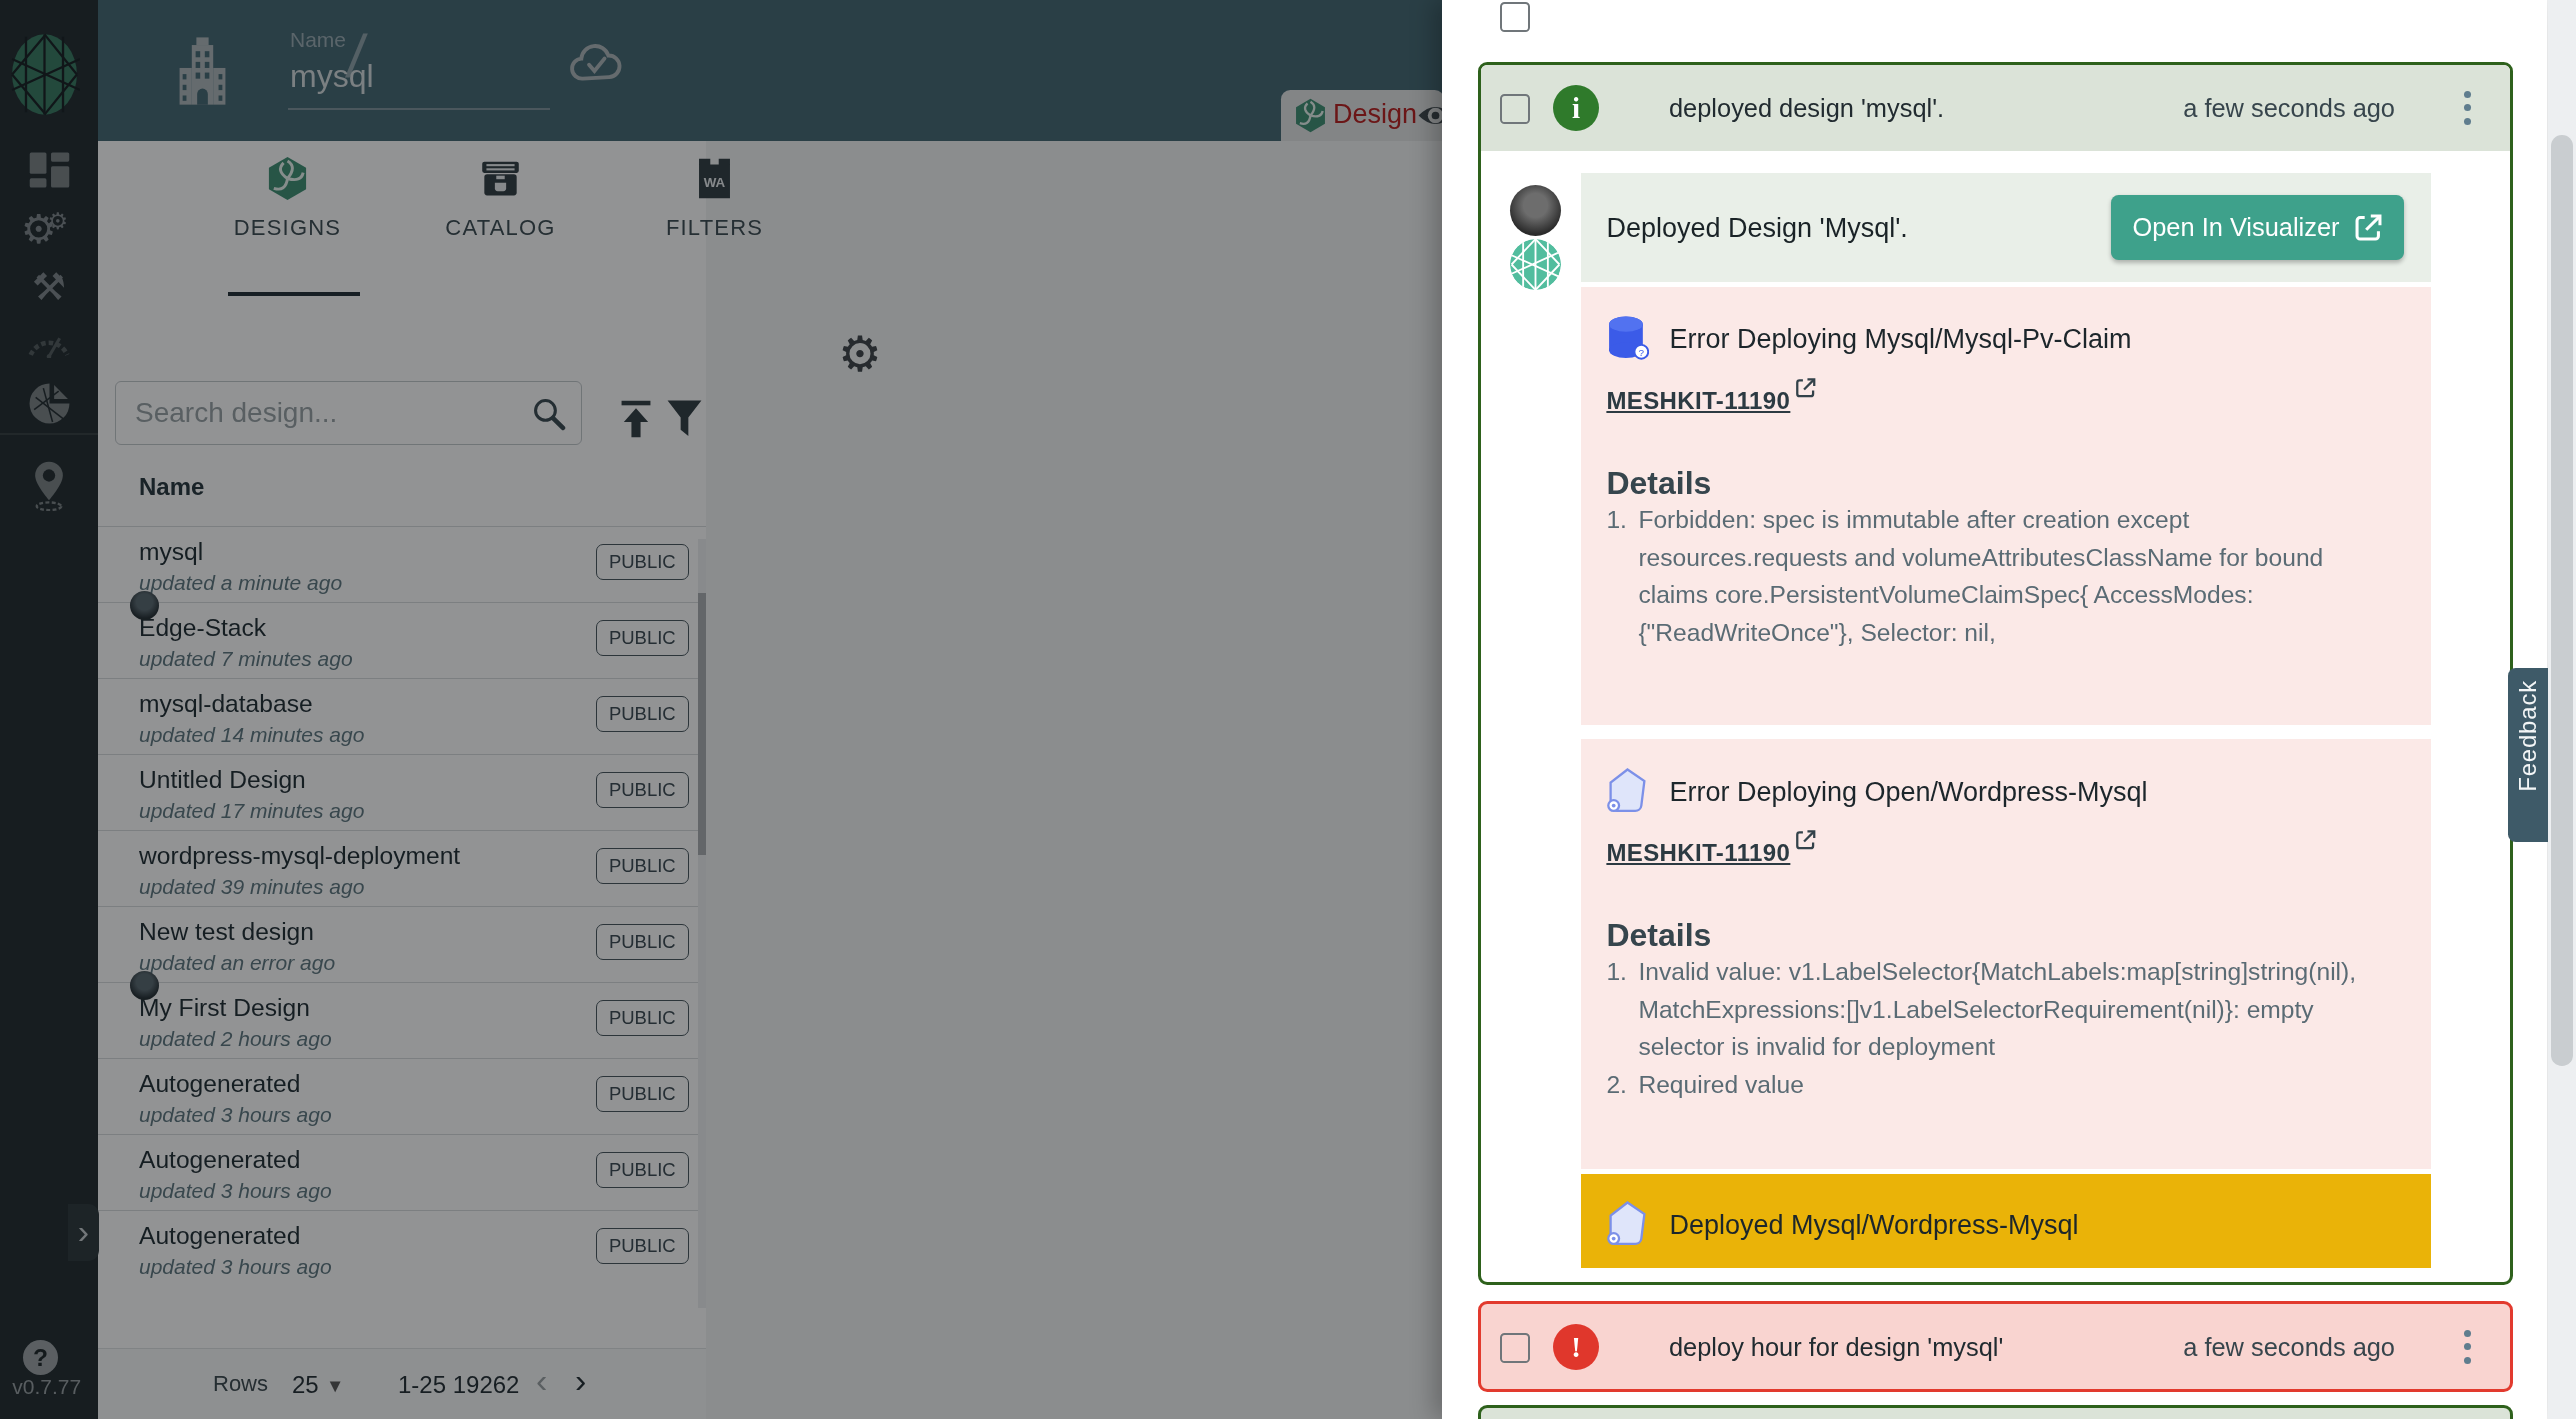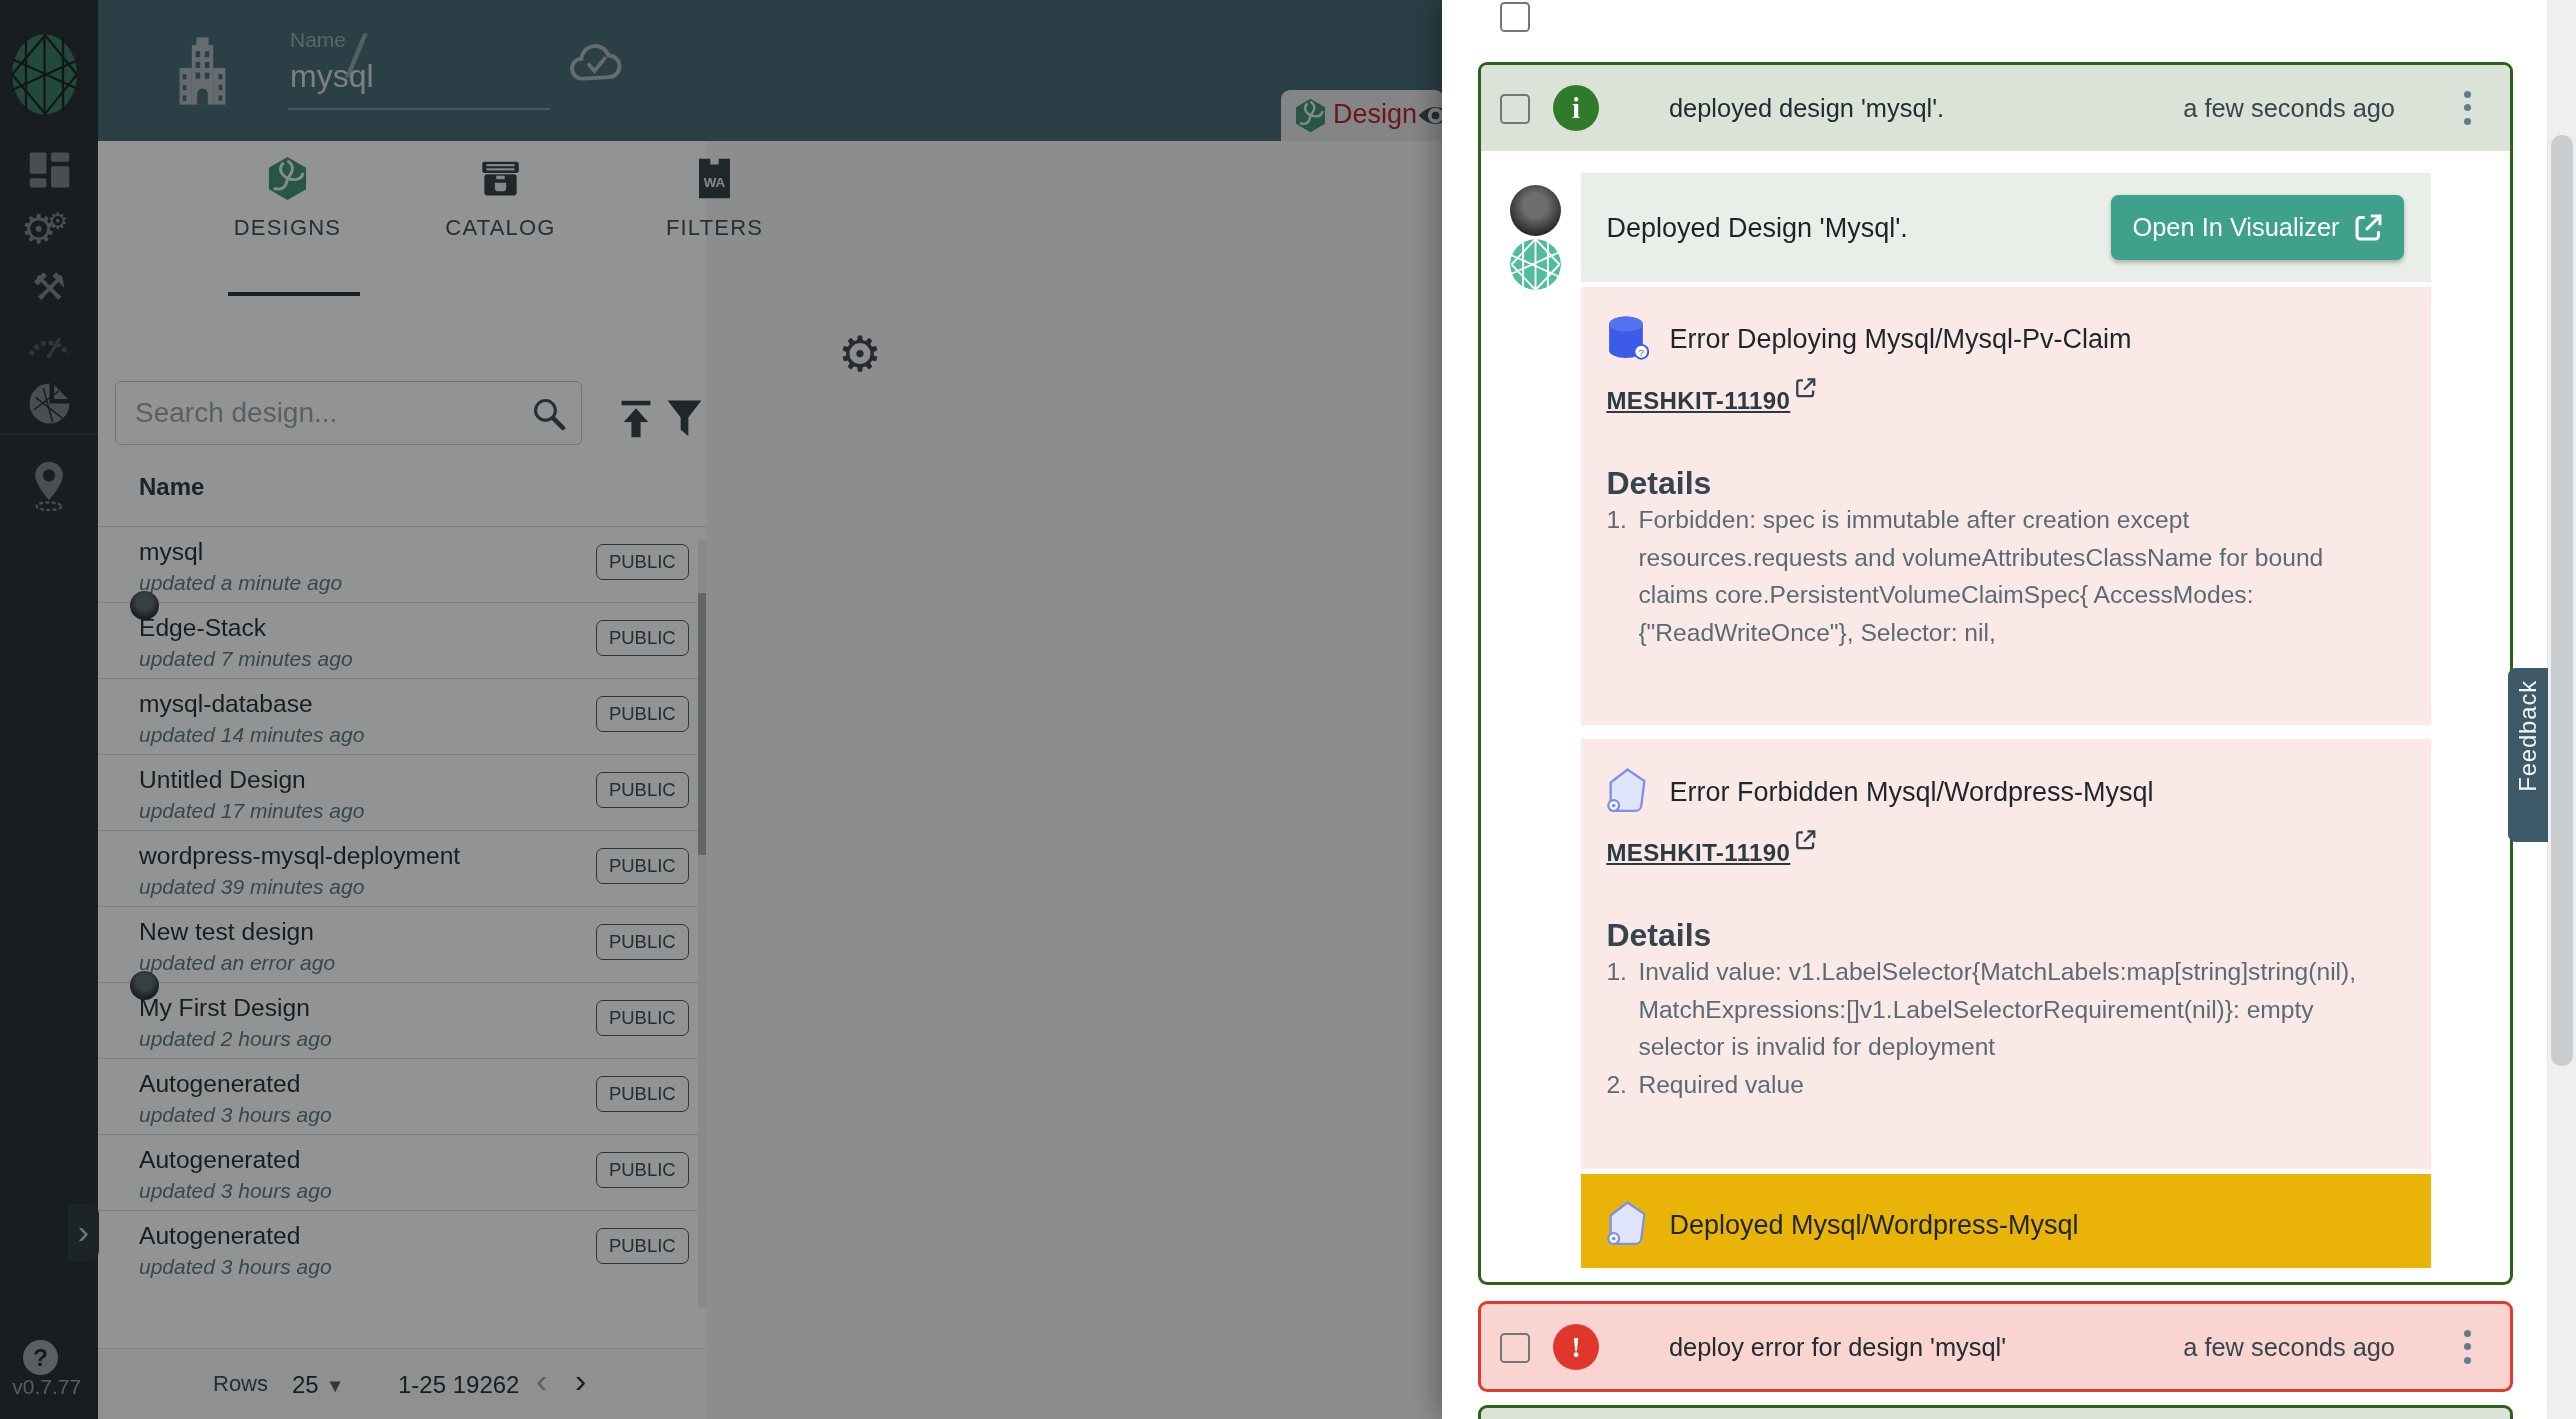--- a/index.html
+++ b/index.html
@@ -393,21 +393,21 @@
             </div>
           </div>
         </div>
         <div class="sec pink" style="position: absolute; top: 452px; height: 430px;">
           <div class="head">
             <span><svg width="43" height="48" viewBox="0 0 56 62">
                 <path d="M28 3 L50 18 L46 50 a8 8 0 0 1 -8 7 L14 57 a8 8 0 0 1 -8 -8 L6 20 z" fill="#DFE5FA" stroke="#7C90E8" stroke-width="3"></path>
                 <circle cx="10" cy="50" r="7" fill="#fff" stroke="#7C90E8" stroke-width="3"></circle>
                 <circle cx="10" cy="50" r="2.5" fill="#7C90E8"></circle>
               </svg></span>
-            <b>Error Forbidden Mysql/Wordpress-Mysql</b>
+            <b>Error Deploying Open/Wordpress-Mysql</b>
           </div>
           <a class="mlink">MESHKIT-11190<span><svg width="21.5" height="21.5" viewBox="0 0 38 38">
                 <path d="M14 6 H8 a4 4 0 0 0 -4 4 v20 a4 4 0 0 0 4 4 h20 a4 4 0 0 0 4 -4 v-6" fill="none" stroke="#33424A" stroke-width="4"></path>
                 <line x1="16" y1="22" x2="33" y2="5" stroke="#33424A" stroke-width="4"></line>
                 <polyline points="22,4 34,4 34,16" fill="none" stroke="#33424A" stroke-width="4"></polyline>
               </svg></span></a>
           <div class="det">Details</div>
           <div class="olist">
             <div class="oitem">
               <span class="n">1.</span>
@@ -429,21 +429,21 @@
             <b>Deployed Mysql/Wordpress-Mysql</b>
           </div>
         </div>
       </div>
   </div>
 
   <div class="card2">
     <div class="ncard-head">
       <div class="cbox"></div>
       <div class="stat-circle err"><span>!</span></div>
-      <div class="n-summary">deploy error for design 'mysql'</div>
+      <div class="n-summary">deploy hour for design 'mysql'</div>
       <div class="n-time">a few seconds ago</div>
       <div class="dots">
           <i></i>
           <i></i>
           <i></i>
         </div>
     </div>
   </div>
 
   <div class="card3"></div>

